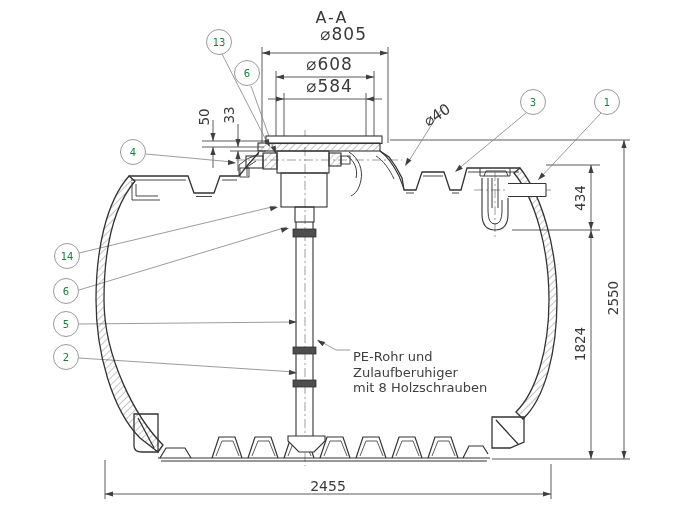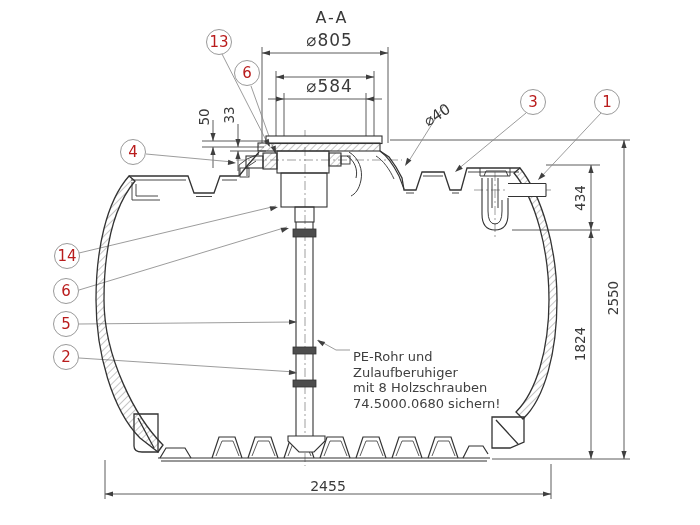--- a/index.html
+++ b/index.html
@@ -6,21 +6,21 @@
   #stage{position:relative;width:700px;height:525px;background:#ffffff;overflow:hidden;
          font-family:"DejaVu Sans","Liberation Sans",sans-serif;color:#3a3a3a;}
   #draw{position:absolute;left:0;top:0;}
   .txt{position:absolute;white-space:nowrap;color:#3a3a3a;}
   .dia{font-size:17px;text-align:center;width:75px;letter-spacing:1px;}
   .ttl{font-size:16px;text-align:center;width:52px;letter-spacing:2px;}
   .rot{transform:rotate(-90deg);transform-origin:center center;text-align:center;}
   .vdim{font-size:13.5px;}
   .balloon{position:absolute;width:26px;height:26px;border:1.3px solid #9a9a9a;border-radius:50%;
            background:#fff;display:flex;align-items:center;justify-content:center;
-           font-size:15px;color:#b91c1c;box-sizing:border-box;}
+           font-size:10px;color:#15803d;box-sizing:border-box;}
   .note{position:absolute;left:353px;top:338px;font-size:13px;line-height:15.6px;color:#3f3f3f;margin-top:11px;}
 </style>
 </head>
 <body>
 
 <div id="stage">
 
   <svg id="draw" width="700" height="525" viewBox="0 0 700 525">
     <defs>
       <pattern id="hatch" width="5" height="5" patternUnits="userSpaceOnUse" patternTransform="rotate(45)">
@@ -165,38 +165,38 @@
         <polygon points="297,322 289,319.4 289,324.6"></polygon>
         <polygon points="297,373 289.20085442965615,369.84828167937144 288.83812076618665,375.0356147407225"></polygon>
         <polygon points="455,172 462.79960333013685,168.84941467461704 459.4571077597668,164.86598357039833"></polygon>
         <polygon points="538,180 545.3575065047098,175.92236612320914 541.5544672562901,172.37597465088413"></polygon>
         <polygon points="405,166 411.44427916387235,160.59340531775493 407.03442906385897,157.83782514374226"></polygon>
         <polygon points="317,340 322.51823941085075,346.3489395811059 325.196437400383,341.8916696174549"></polygon>
       </g>
   </svg>
 
   <div class="txt ttl" style="left:306px;top:8px;text-align:center;">A-A</div>
-  <div class="txt dia" style="left:292px;top:30px;">⌀805</div>
+  <div class="txt dia" style="left:292px;top:24px;text-align:right;">⌀805</div>
+  <div class="txt dia" style="left:292px;top:54px;">⌀608</div>
   <div class="txt dia" style="left:292px;top:76px;">⌀584</div>
   <div class="txt" style="left:414px;top:106px;width:46px;font-size:15px;transform:rotate(-33deg);text-align:center;">⌀40</div>
 
   <div class="txt rot vdim" style="left:190px;top:109px;width:28px;">50</div>
   <div class="txt rot vdim" style="left:215px;top:107px;width:28px;">33</div>
 
   <div class="txt rot vdim" style="left:558px;top:190px;width:44px;">434</div>
   <div class="txt rot vdim" style="left:553px;top:336px;width:54px;">1824</div>
   <div class="txt rot vdim" style="left:586px;top:290px;width:54px;">2550</div>
 
   <div class="txt" style="left:298px;top:478px;width:60px;font-size:14px;text-align:center;">2455</div>
 
   <div class="note">
     <div>PE-Rohr und</div>
     <div>Zulaufberuhiger</div>
     <div>mit 8 Holzschrauben</div>
-    <div>74.5000.0680 sichern!</div>
   </div>
 
   <div class="balloon" style="left:206px;top:29px;">13</div>
   <div class="balloon" style="left:234px;top:60px;">6</div>
   <div class="balloon" style="left:120px;top:139px;">4</div>
   <div class="balloon" style="left:54px;top:243px;">14</div>
   <div class="balloon" style="left:53px;top:278px;">6</div>
   <div class="balloon" style="left:53px;top:311px;">5</div>
   <div class="balloon" style="left:53px;top:344px;">2</div>
   <div class="balloon" style="left:520px;top:89px;">3</div>

